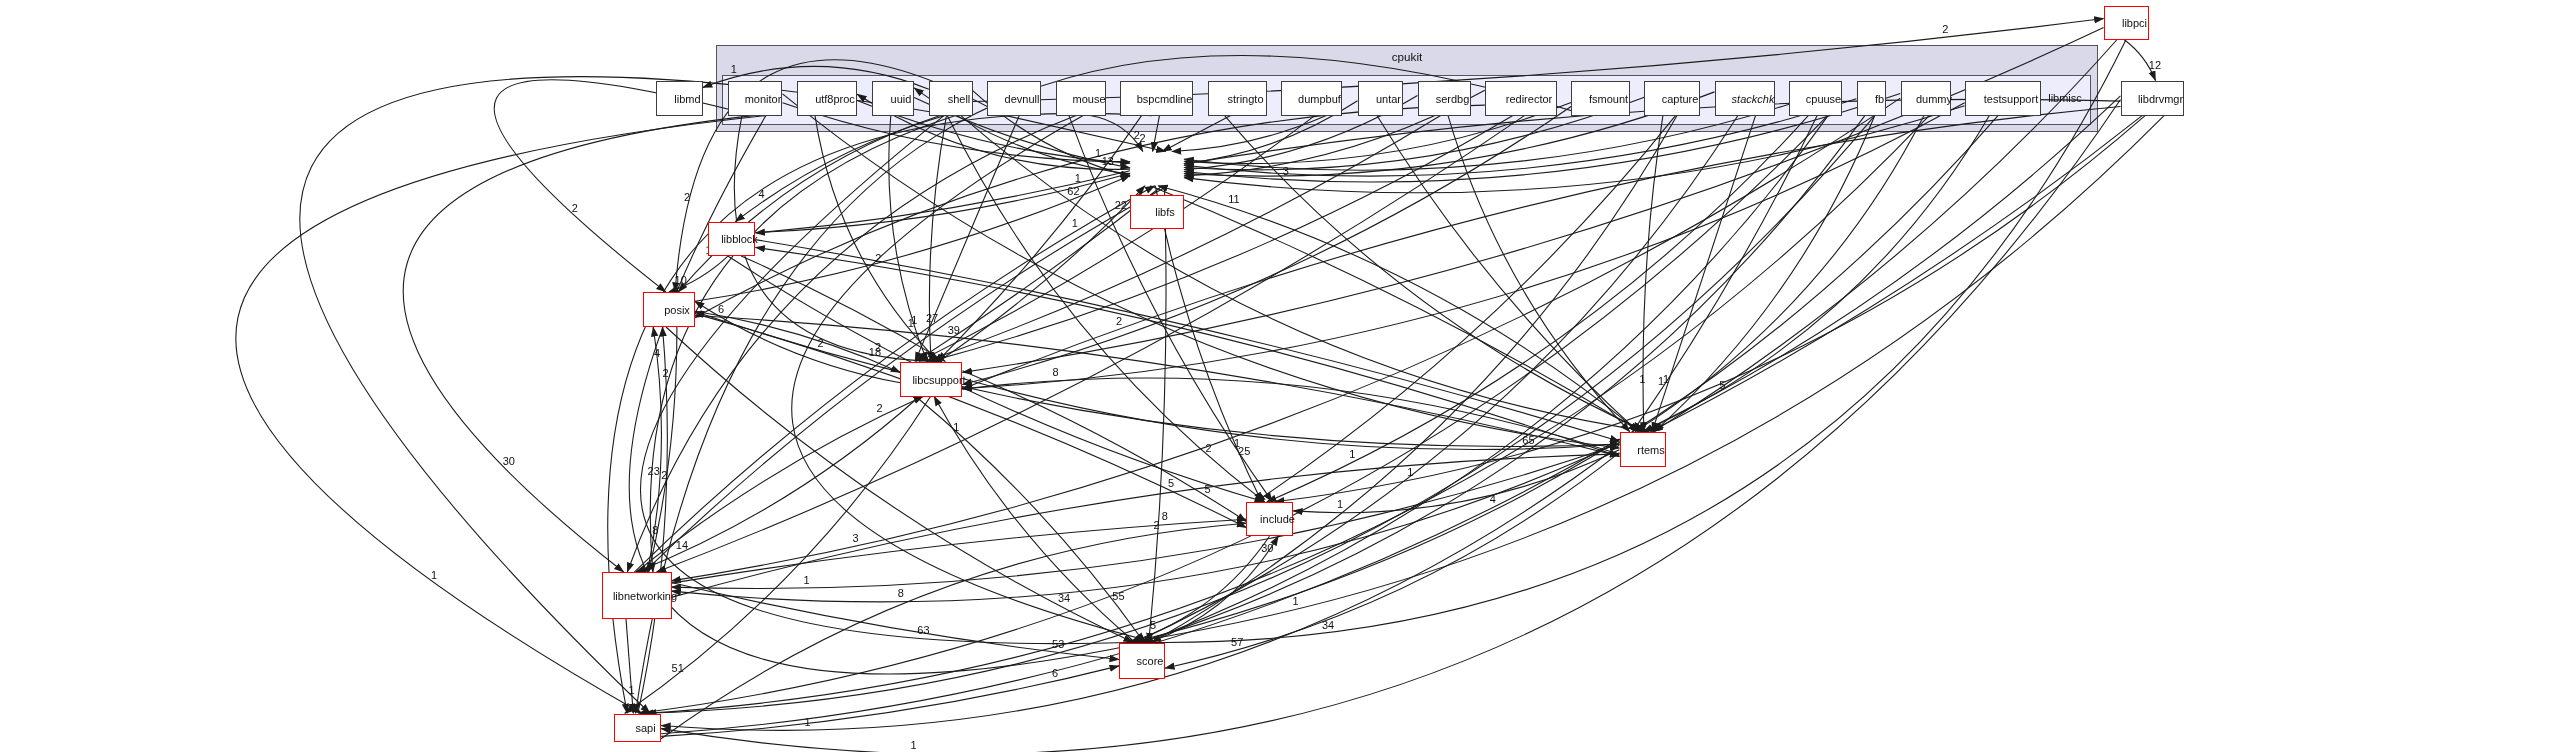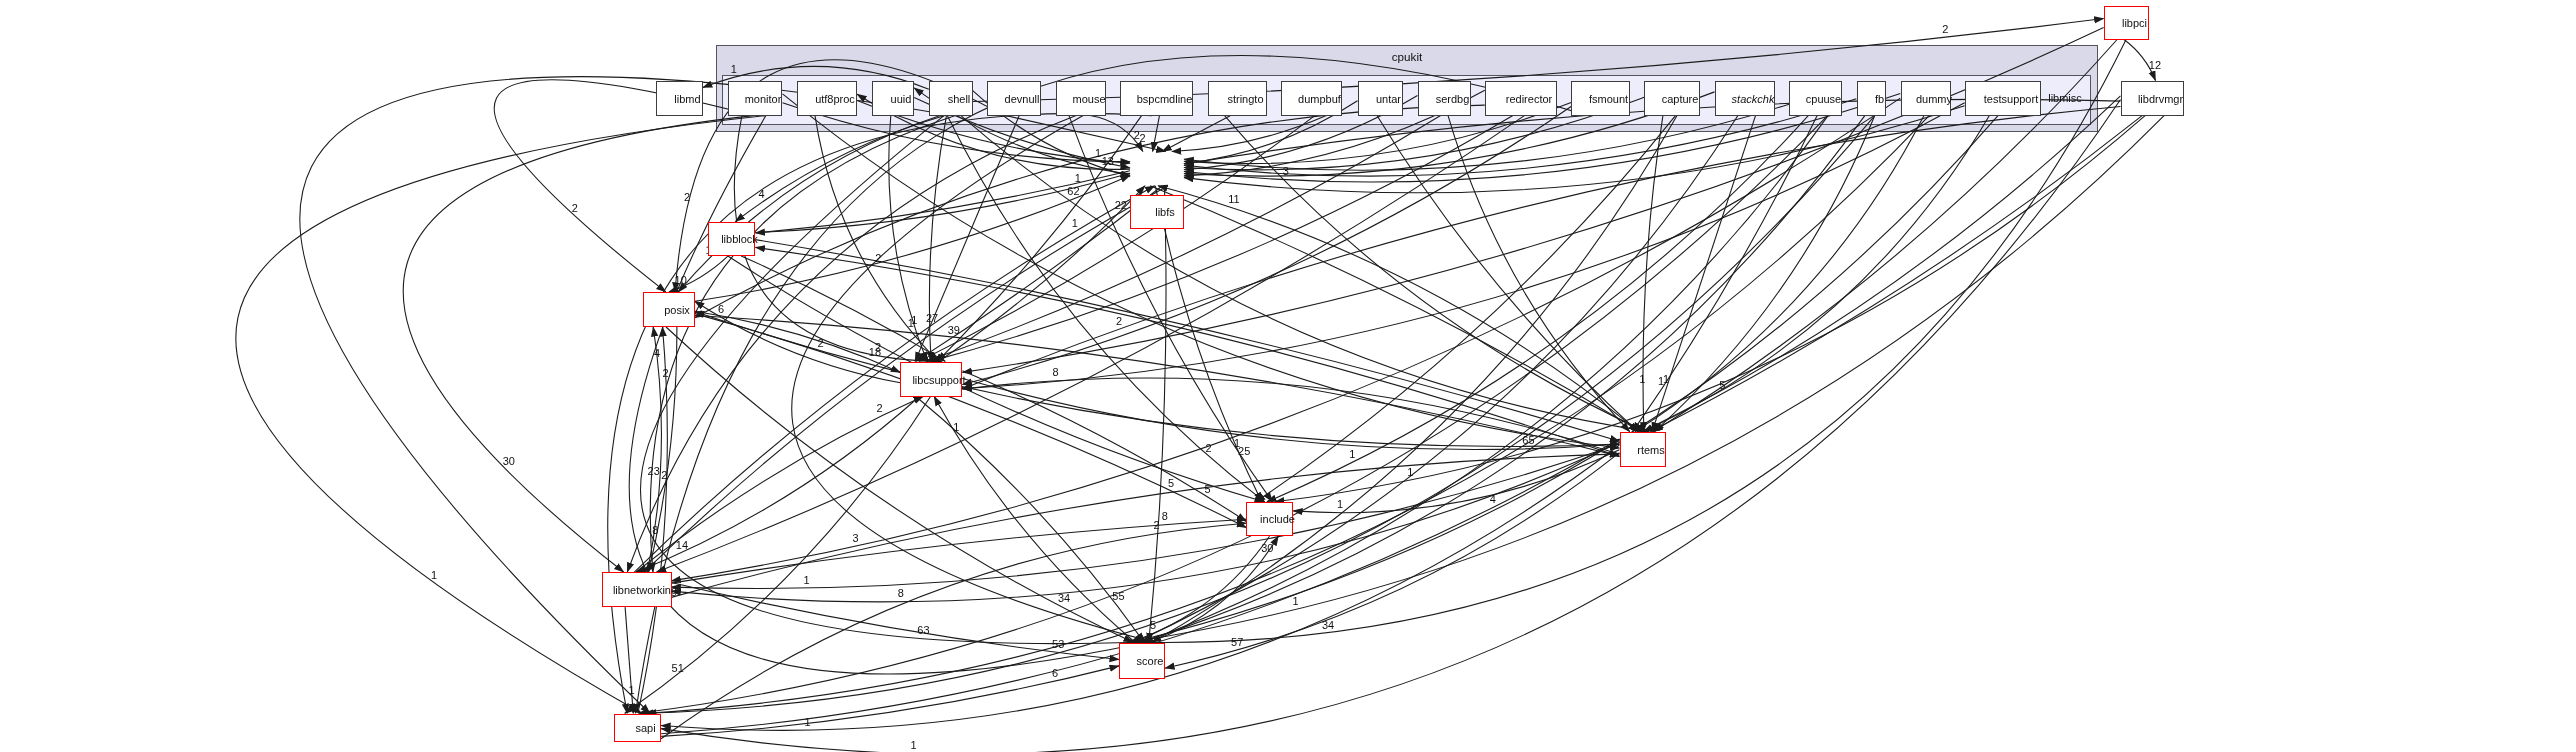--- a/index.html
+++ b/index.html
@@ -285,19 +285,19 @@
       <div class="node" style="left: 1901px; top: 81px; width: 50px; height: 35px;">dummy</div>
       <div class="node" style="left: 1965px; top: 81px; width: 76px; height: 35px;">testsupport</div>
       <div class="node red" style="left: 2104px; top: 5.9px; width: 45px; height: 34px;">libpci</div>
       <div class="node" style="left: 2121px; top: 81px; width: 63px; height: 35px;">libdrvmgr</div>
       <div class="node red" style="left: 1130px; top: 151px; width: 54px; height: 34px; margin-top: 44px;">libfs</div>
       <div class="node red" style="left: 708px; top: 222px; width: 47px; height: 34px;">libblock</div>
       <div class="node red" style="left: 643px; top: 292px; width: 52px; height: 35px;">posix</div>
       <div class="node red" style="left: 900px; top: 362px; width: 62px; height: 35px;">libcsupport</div>
       <div class="node red" style="left: 1620px; top: 432px; width: 46px; height: 35px;">rtems</div>
       <div class="node red" style="left: 1246px; top: 502px; width: 47px; height: 34px;">include</div>
-      <div class="node red" style="left: 602px; top: 572px; width: 70px; height: 35px;">libnetworking</div>
+      <div class="node red" style="left: 602px; top: 572px; width: 70px; height: 47px;">libnetworking</div>
       <div class="node red" style="left: 1119px; top: 643px; width: 46px; height: 36px;">score</div>
       <div class="node red" style="left: 614px; top: 714px; width: 47px; height: 28px;">sapi</div>
     </div>
 
 </div>
 
 
 </body></html>

